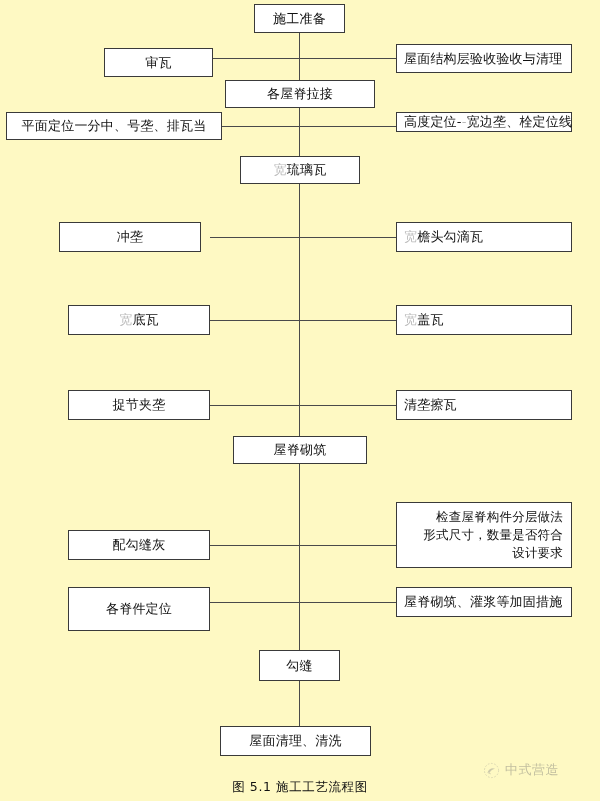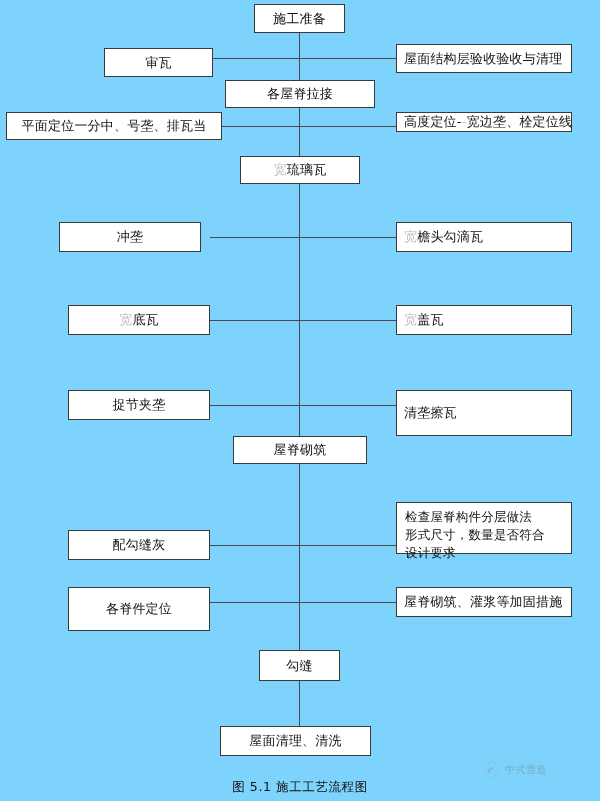--- a/index.html
+++ b/index.html
@@ -9,21 +9,21 @@
     background: #ffffff;
   }
   body {
     font-family: "DejaVu Sans", "Liberation Sans", sans-serif;
     color: #1a1a1a;
   }
   #canvas {
     position: relative;
     width: 600px;
     height: 801px;
-    background: #7dd3fc;
+    background: #fef9c3;
     overflow: hidden;
   }
   .node {
     position: absolute;
     box-sizing: border-box;
     border: 1px solid #3a3a3a;
     background: #ffffff;
     display: flex;
     align-items: center;
     justify-content: center;
@@ -73,21 +73,21 @@
   }
   .watermark {
     position: absolute;
     display: flex;
     align-items: center;
     gap: 5px;
     opacity: 0.42;
     z-index: 4;
   }
   .watermark .wm-text {
-    font-size: 10px;
+    font-size: 13px;
     color: #6e6e6e;
     letter-spacing: 0.5px;
     white-space: nowrap;
   }
   .watermark .wm-mark {
     width: 17px;
     height: 17px;
     flex: 0 0 17px;
   }
 </style>
@@ -151,33 +151,33 @@
   </div>
 
   <div class="node left-text" style="left:396px; top:305px; width:176px; height:30px;">
     <span class="txt"><span class="faded">宽</span>盖瓦</span>
   </div>
 
   <div class="node" style="left:68px; top:390px; width:142px; height:30px;text-align:right;">
     <span class="txt">捉节夹垄</span>
   </div>
 
-  <div class="node left-text" style="left:396px; top:390px; width:176px; height:46px;">
+  <div class="node left-text" style="left:396px; top:390px; width:176px; height:30px;">
     <span class="txt">清垄擦瓦</span>
   </div>
 
   <div class="node" style="left:233px; top:436px; width:134px; height:28px;">
     <span class="txt">屋脊砌筑</span>
   </div>
 
   <div class="node" style="left:68px; top:530px; width:142px; height:30px;">
     <span class="txt">配勾缝灰</span>
   </div>
 
-  <div class="node multiline" style="left:396px; top:502px; width:176px; height:52px;">
+  <div class="node multiline" style="left:396px; top:502px; width:176px; height:66px;text-align:right;">
     <span class="ln">检查屋脊构件分层做法</span>
     <span class="ln">形式尺寸，数量是否符合</span>
     <span class="ln">设计要求</span>
   </div>
 
   <div class="node" style="left:68px; top:587px; width:142px; height:44px;">
     <span class="txt">各脊件定位</span>
   </div>
 
   <div class="node left-text" style="left:396px; top:587px; width:176px; height:30px;">

